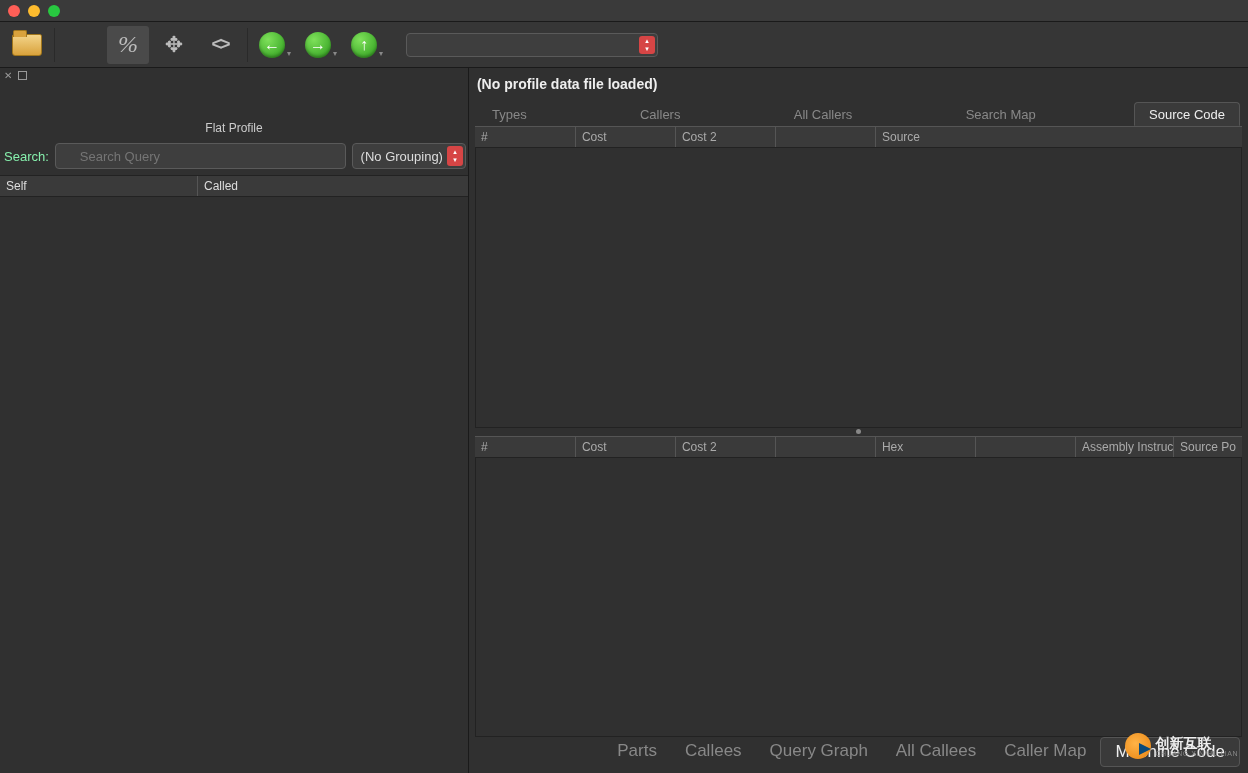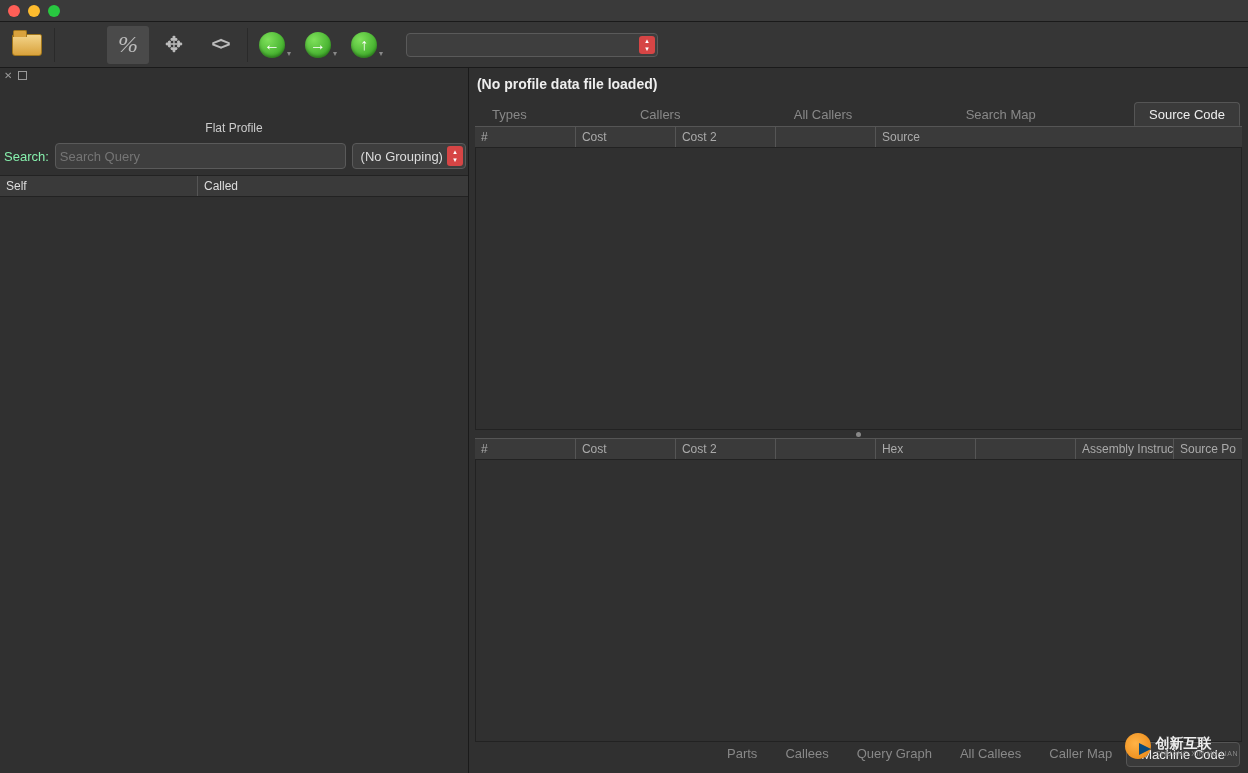--- a/index.html
+++ b/index.html
@@ -123,21 +123,21 @@
     padding: 2px 2px 6px 2px;
   }
   .search-label { font-size: 13px; color: #86efac; padding-left: 2px; }
   .search-input {
     flex: 1;
     height: 26px;
     background: #3e3e3e;
     border: 1px solid #5a5a5a;
     border-radius: 4px;
     color: #888;
-    padding: 0 4px;
+    padding: 0 24px;
     font-size: 13px;
   }
   .grouping-combo {
     height: 26px;
     background: #3e3e3e;
     border: 1px solid #5a5a5a;
     border-radius: 4px;
     color: #ddd;
     padding: 0 22px 0 8px;
     font-size: 13px;
@@ -228,21 +228,21 @@
     display: flex; justify-content: center; align-items: center;
   }
   .split-dot { width: 5px; height: 5px; background: #888; border-radius: 50%; }
   .bottom-tabs {
     display: flex; justify-content: flex-end;
     padding: 0 8px 6px 8px;
     gap: 0;
   }
   .btab {
     padding: 4px 14px;
-    color: #888; font-size: 13px;
+    color: #888; font-size: 17px;
   }
   .btab.active {
     background: #3a3a3a; color: #eee;
     border: 1px solid #555; border-radius: 4px;
   }
   .watermark {
     position: absolute;
     right: 10px; bottom: 14px;
     display: flex; align-items: center;
     gap: 4px;

